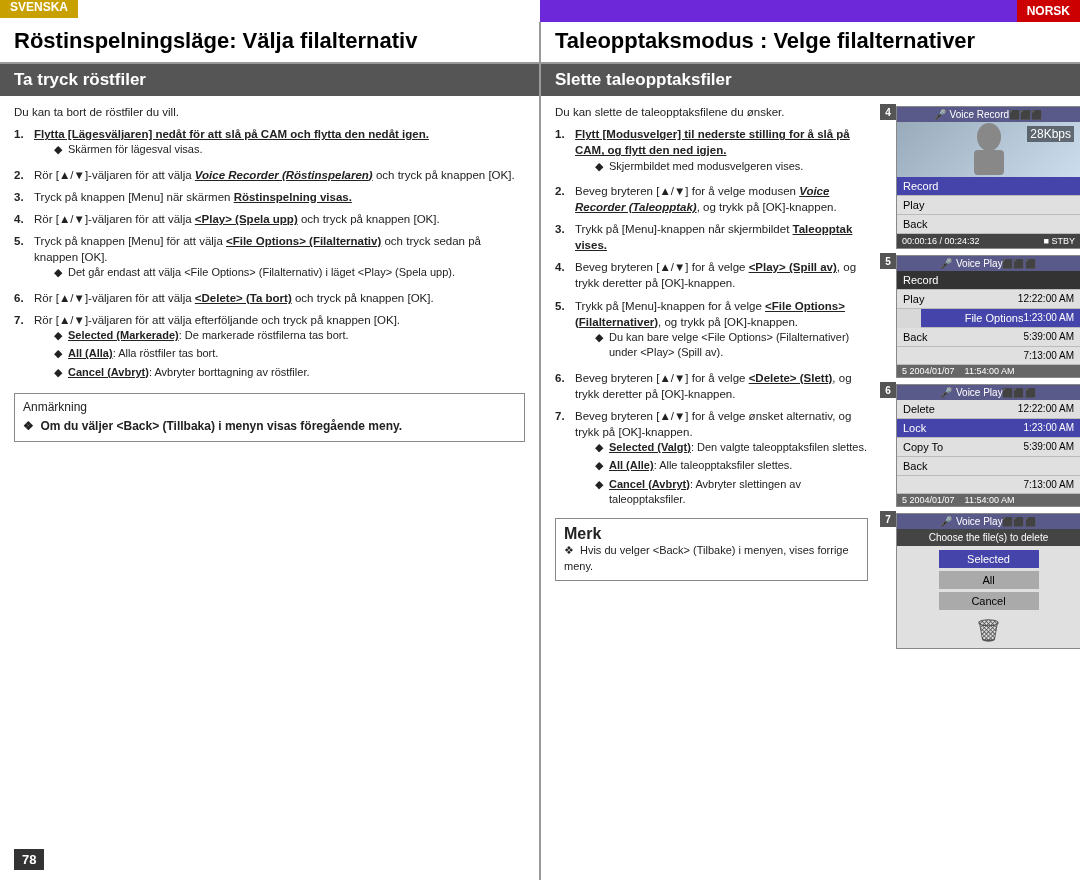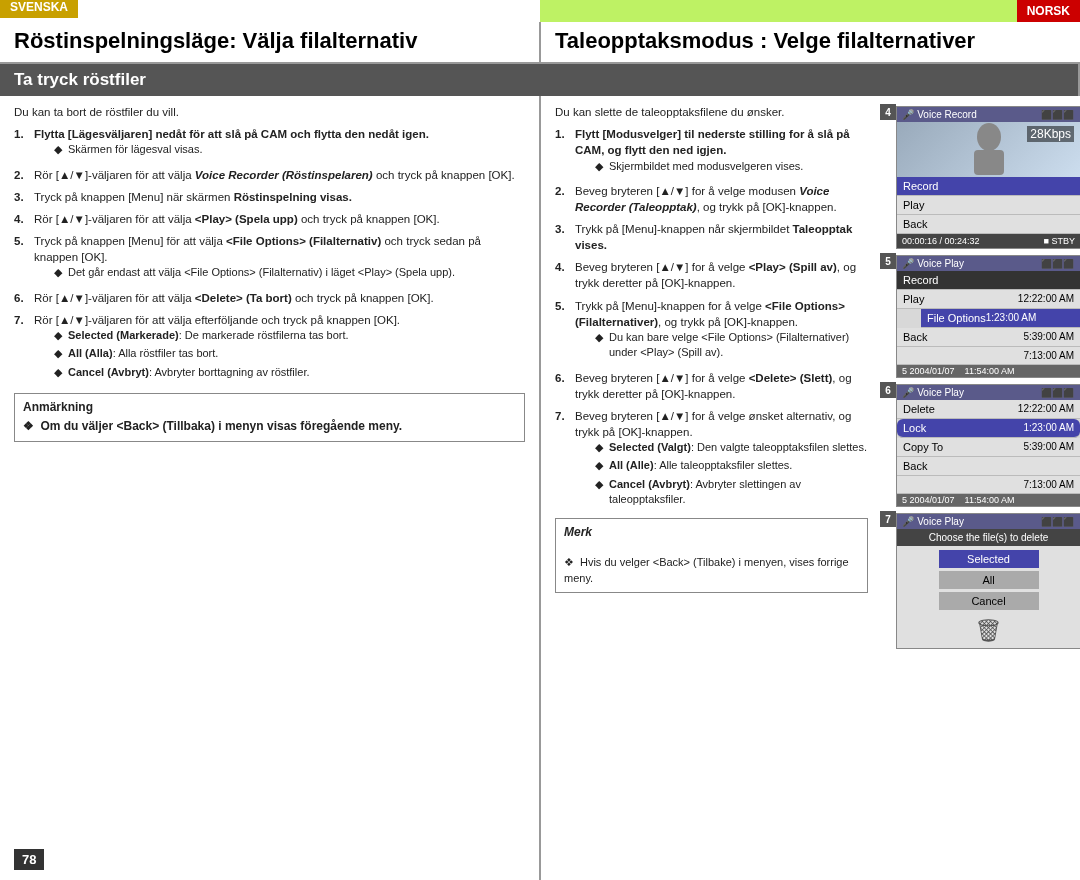--- a/index.html
+++ b/index.html
@@ -33,21 +33,21 @@
     }
     .lang-badge.svenska { background: #c8a000; }
     .lang-badge.norsk { background: #c00; }
 
     .header-left {
       flex: 1;
       background: #fff;
     }
     .header-right {
       flex: 1;
-      background: #bef264;
+      background: #6d28d9;
       display: flex;
       justify-content: flex-end;
     }
 
     
     .titles-row {
       display: flex;
       border-bottom: 2px solid #999;
     }
     .title-left, .title-right {
@@ -134,20 +134,21 @@
       margin-right: 4px;
     }
     .step-text {
       flex: 1;
     }
     .step-text em {
       font-style: italic;
     }
     .step-text strong {
       font-weight: bold;
+      text-decoration: underline;
     }
 
     .note-item {
       display: flex;
       align-items: flex-start;
       margin-left: 20px;
       margin-bottom: 3px;
       font-size: 11px;
       line-height: 1.4;
     }
@@ -156,21 +157,21 @@
       min-width: 10px;
     }
 
     
     .anmärkning-box {
       border: 1px solid #888;
       margin-top: 10px;
       padding: 6px 8px;
     }
     .anmärkning-title {
-      font-weight: bold;
+      font-weight: normal;
       margin-bottom: 4px;
       font-size: 12px;
     }
     .anmärkning-text {
       font-size: 12px;
       color: #222;
       line-height: 1.4;
       font-weight: bold;
     }
 
@@ -206,21 +207,21 @@
       align-items: center;
       justify-content: center;
       font-size: 10px;
       font-weight: bold;
     }
     .screen-header {
       background: #5a5a8a;
       color: #fff;
       display: flex;
       align-items: center;
-      justify-content: space-between;
+      justify-content: center;
       padding: 2px 5px;
       font-size: 10px;
     }
     .screen-header-icons {
       display: flex;
       gap: 3px;
       font-size: 9px;
     }
     .screen-body {
       background: #d8d8d8;
@@ -308,23 +309,22 @@
       margin-bottom: 8px;
       font-size: 11.5px;
     }
     .merk-box {
       border: 1px solid #888;
       margin-top: 8px;
       padding: 6px 8px;
     }
     .merk-title {
       font-weight: bold;
-      margin-bottom: 16px;
-      font-size: 12px;
-      font-style: italic;
+      margin-bottom: 0;
+      font-size: 16px;
     }
     .merk-text {
       font-size: 11px;
       color: #222;
       line-height: 1.4;
     }
   </style>
 </head>
 <body>
 
@@ -343,20 +343,21 @@
     <div class="title-left">
       <div class="title-text">Röstinspelningsläge: Välja filalternativ</div>
     </div>
     <div class="title-right">
       <div class="title-text">Taleopptaksmodus : Velge filalternativer</div>
     </div>
   </div>
 
   <div class="section-headings">
     <div class="section-heading left">Ta tryck röstfiler</div>
+    <div class="section-heading right">Slette taleopptaksfiler</div>
   </div>
 
   <div class="main-content">
 
     <div class="left-col">
       <p class="intro-text">Du kan ta bort de röstfiler du vill.</p>
 
       <div class="step">
         <span class="step-num">1.</span>
         <span class="step-text">
@@ -546,21 +547,21 @@
             <div class="screen-header">
               <span>🎤 Voice Play</span>
               <span class="screen-header-icons">⬛⬛⬛</span>
             </div>
             <div class="screen-body">
               <div class="screen-menu-item dark-header">Record</div>
               <div class="screen-menu-item" style="justify-content:space-between;">
                   <span>Play</span>
                   <span style="font-size:10px;">12:22:00 AM</span>
                 </div>
-              <div class="screen-menu-item selected" style="justify-content:flex-start;margin-left:24px;">
+              <div class="screen-menu-item selected" style="justify-content:flex-end;margin-left:24px;">
                   <span>File Options</span>
                   <span style="font-size:10px;">1:23:00 AM</span>
                 </div>
               <div class="screen-menu-item" style="justify-content:space-between;">
                   <span>Back</span>
                   <span style="font-size:10px;">5:39:00 AM</span>
                 </div>
               <div class="screen-menu-item" style="justify-content:space-between;">
                   <span></span>
                   <span style="font-size:10px;">7:13:00 AM</span>
@@ -575,21 +576,21 @@
           <div class="screen-mockup">
             <div class="screen-header">
               <span>🎤 Voice Play</span>
               <span class="screen-header-icons">⬛⬛⬛</span>
             </div>
             <div class="screen-body">
               <div class="screen-menu-item" style="justify-content:space-between;">
                   <span>Delete</span>
                   <span style="font-size:10px;">12:22:00 AM</span>
                 </div>
-              <div class="screen-menu-item selected" style="justify-content:space-between;border-radius:6px;">
+              <div class="screen-menu-item selected" style="justify-content:space-between;">
                   <span>Lock</span>
                   <span style="font-size:10px;">1:23:00 AM</span>
                 </div>
               <div class="screen-menu-item" style="justify-content:space-between;">
                   <span>Copy To</span>
                   <span style="font-size:10px;">5:39:00 AM</span>
                 </div>
               <div class="screen-menu-item" style="justify-content:space-between;">
                   <span>Back</span>
                   <span style="font-size:10px;"></span>

